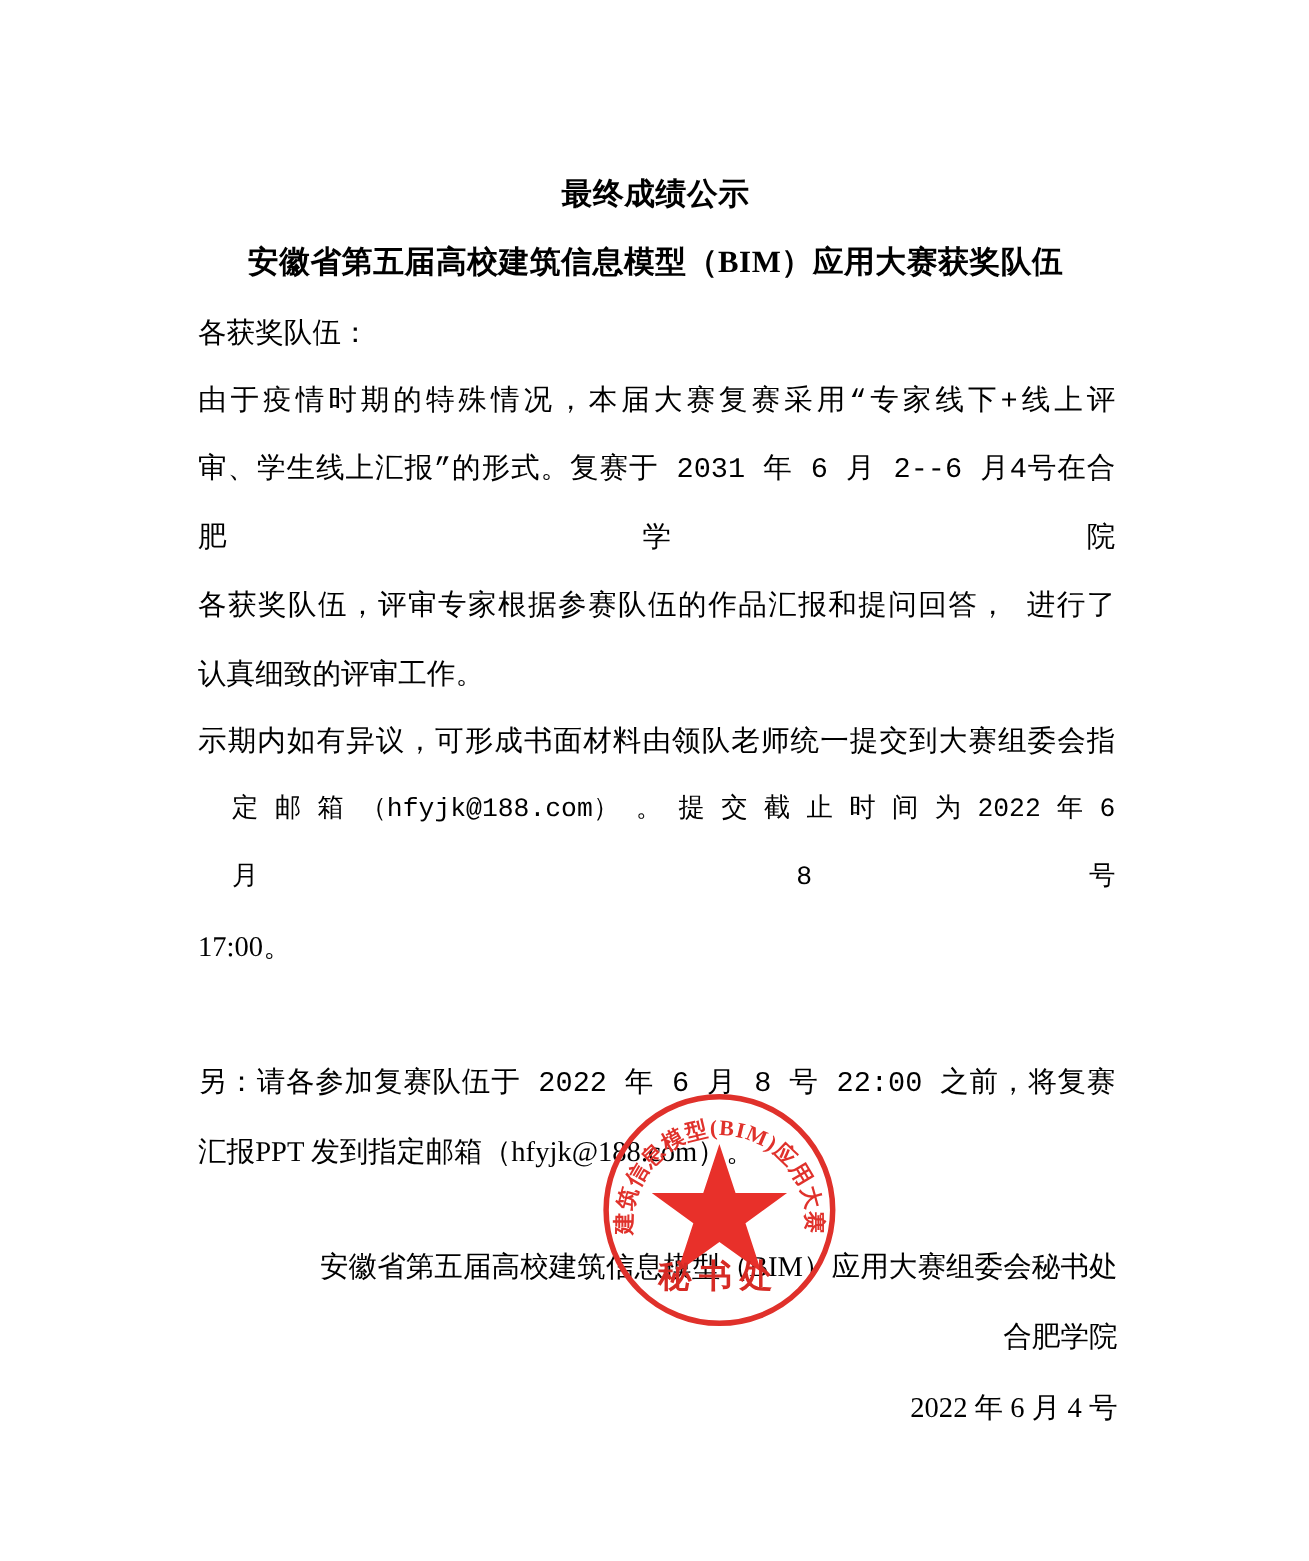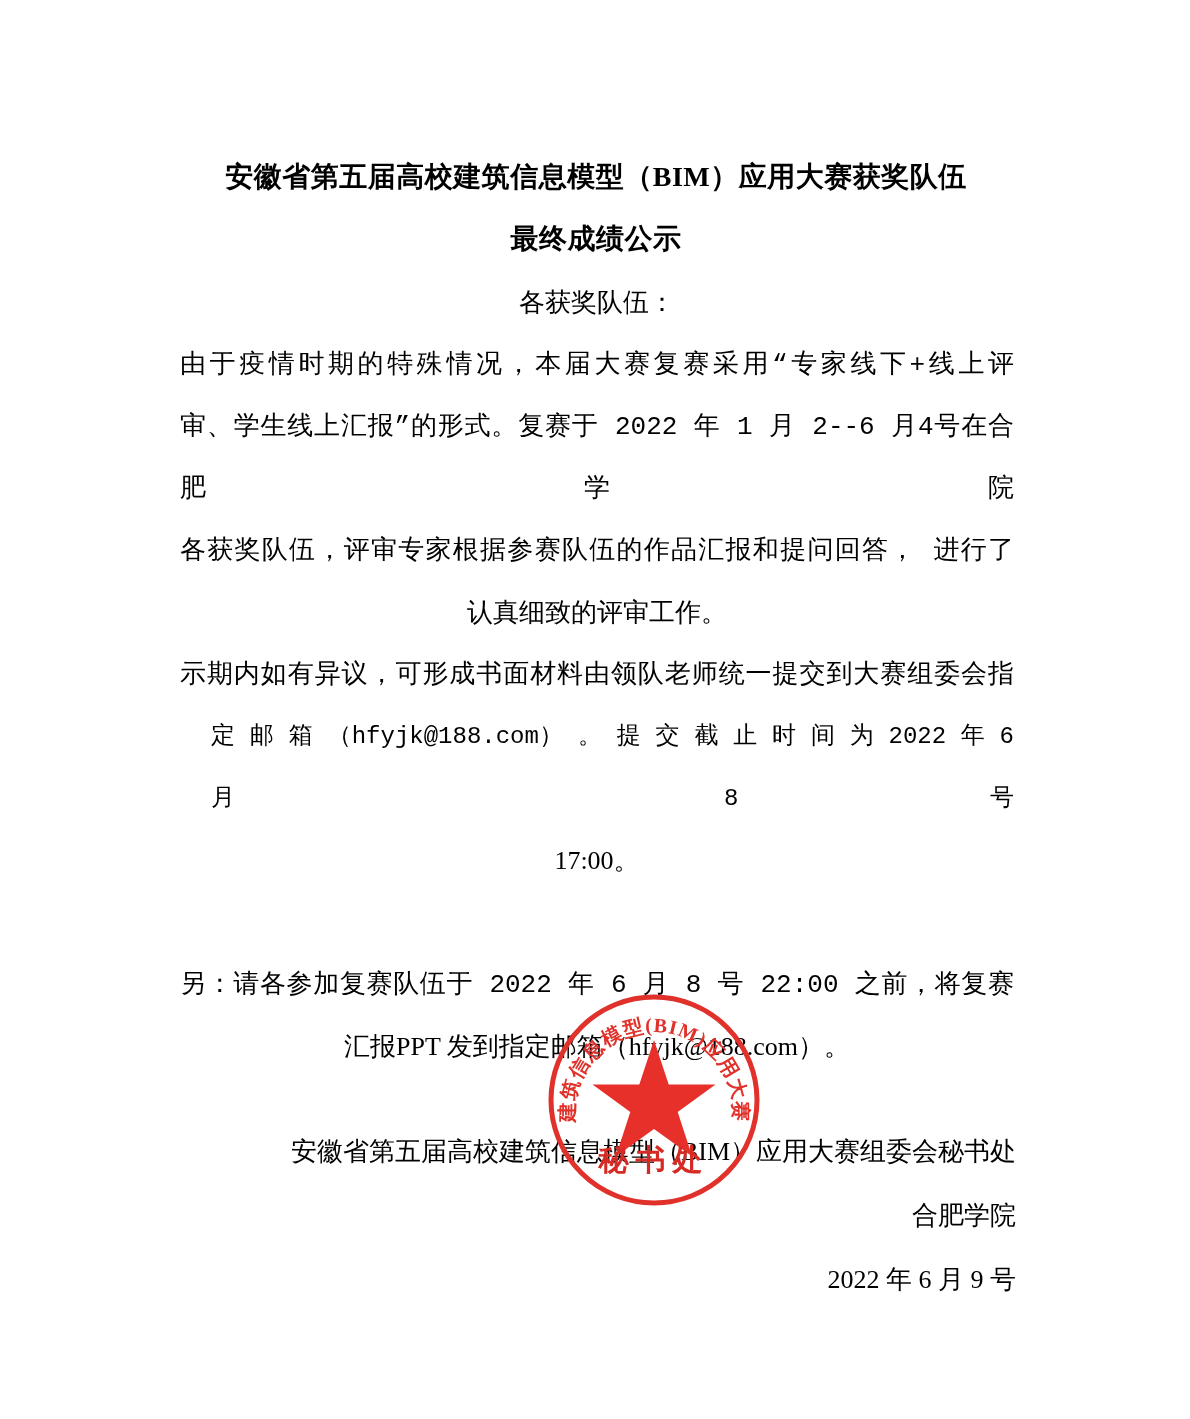--- a/index.html
+++ b/index.html
@@ -54,21 +54,21 @@
     white-space: nowrap;
     letter-spacing: 0px;
   }
   .p-line.justify {
     white-space: normal;
     text-align: justify;
     text-align-last: justify;
     font-family: Liberation Mono, monospace;
   }
   .p-line.plain {
-    text-align: center;
+    text-align: left;
   }
   .spacer-line {
     height: 62px;
   }
   .mono {
     font-family: "Liberation Mono", "DejaVu Sans Mono", monospace;
     font-size: 24px;
     letter-spacing: 0px;
     margin-left: 31px;
   }
@@ -98,31 +98,31 @@
     pointer-events: none;
   }
   .seal svg { display: block; width: 216px; height: 216px; }
 </style>
 </head>
 <body>
 
 <div class="page">
 
   <div class="title-block">
+    <div class="title-line">最终成绩公示</div>
     <div class="title-line">安徽省第五届高校建筑信息模型（BIM）应用大赛获奖队伍</div>
-    <div class="title-line">最终成绩公示</div>
   </div>
 
   <div class="body-block">
 
     <div class="p-line plain">各获奖队伍：</div>
 
     <div>
       <div class="p-line justify">由于疫情时期的特殊情况，本届大赛复赛采用“专家线下+线上评</div>
-      <div class="p-line justify">审、学生线上汇报”的形式。复赛于 2022 年 1 月 2--6 月4号在合肥学院</div>
+      <div class="p-line justify">审、学生线上汇报”的形式。复赛于 2031 年 6 月 2--6 月4号在合肥学院</div>
       <div class="p-line justify">各获奖队伍，评审专家根据参赛队伍的作品汇报和提问回答， 进行了</div>
       <div class="p-line plain">认真细致的评审工作。</div>
     </div>
 
     <div>
       <div class="p-line justify">示期内如有异议，可形成书面材料由领队老师统一提交到大赛组委会指</div>
       <div class="p-line justify mono">定 邮 箱 （hfyjk@188.com） 。 提 交 截 止 时 间 为  2022 年  6 月 8 号</div>
       <div class="p-line plain">17:00。</div>
     </div>
 
@@ -150,16 +150,16 @@
 
       <polygon points="108,48 122.7,92.5 169.5,92.5 131.7,120.0 146.2,164.5 108,137.0 69.8,164.5 84.3,120.0 46.5,92.5 93.3,92.5" fill="#E8302A"></polygon>
 
       <text x="108" y="178" text-anchor="middle" font-family="'Liberation Serif','DejaVu Serif',serif" font-size="30" font-weight="bold" fill="#D62A24" letter-spacing="7">秘书处</text>
     </svg>
   </div>
 
   <div class="sign-block">
     <div class="sign-line">安徽省第五届高校建筑信息模型（BIM）应用大赛组委会秘书处</div>
     <div class="sign-line">合肥学院</div>
-    <div class="sign-line">2022 年 6 月 9 号</div>
+    <div class="sign-line">2022 年 6 月 4 号</div>
   </div>
 
 </div>
 
 </body></html>

